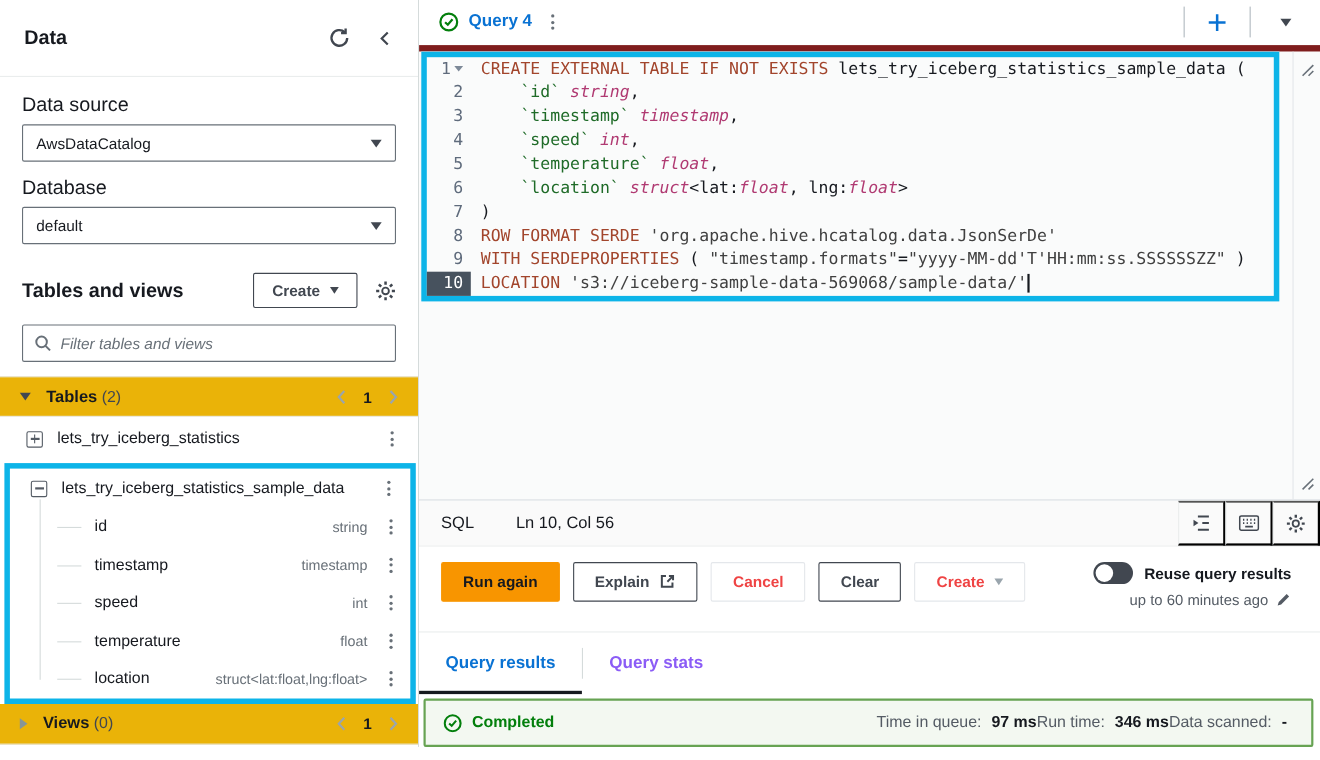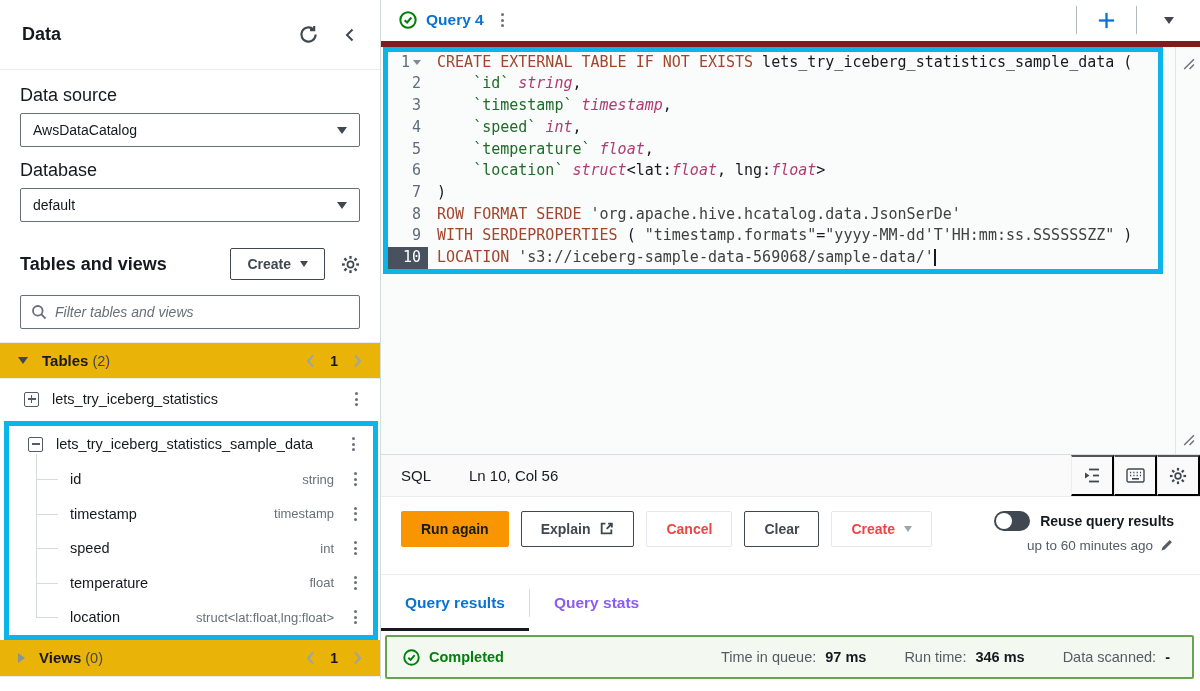--- a/index.html
+++ b/index.html
@@ -44,21 +44,21 @@
   .expand-box::before { content:""; position:absolute; left:2.5px; right:2.5px; top:50%; height:1.6px; margin-top:-0.8px; background:#545b64; }
   .expand-box.plus::after { content:""; position:absolute; top:2.5px; bottom:2.5px; left:50%; width:1.6px; margin-left:-0.8px; background:#545b64; }
   .table-name { margin-left:13px; font-size:14.5px; }
   .kebab { margin-left:auto; display:flex; flex-direction:column; gap:2.5px; padding:4px 6px; cursor:pointer; }
   .kebab i { width:3px; height:3px; border-radius:50%; background:#687078; }
 
   .hl-box-table { margin:2px 2px 0 4px; border:5px solid #0db4e8; background:#fff; }
   .exp-table-row { height:36px; display:flex; align-items:center; padding:0 12px 0 19px; }
   .cols { position:relative; }
   .cols::before { content:""; position:absolute; left:27px; top:-8px; height:calc(100% - 9px); width:1px; background:#d5dbdb; }
-  .col-row { height:34.5px; display:flex; align-items:center; padding:0 10px 0 61px; position:relative; }
+  .col-row { height:34.5px; display:flex; align-items:center; padding:0 10px 0 61px; position:relative;margin-left:16px; }
   .col-row::before { content:""; position:absolute; left:27px; top:50%; width:22px; height:1px; background:#d5dbdb; }
   .col-name { font-size:14.5px; }
   .col-type { margin-left:auto; color:#687078; font-size:13px; }
   .col-row .kebab { margin-left:14px; }
 
   
   .main { flex:1; display:flex; flex-direction:column; background:#fff; position:relative; }
   .toolbar { height:47px; border-bottom:6px solid #7f1d1d; display:flex; align-items:center; padding:0 18px; background:#fff; }
   .query-tab { display:flex; align-items:center; gap:9px; cursor:pointer; }
   .query-tab-label { color:#0972d3; font-weight:700; font-size:15.5px; }
@@ -101,21 +101,21 @@
 
   .tabs-row { border-top:1px solid #eaeded; background:#fff; height:58px; display:flex; align-items:stretch; }
   .tab { display:flex; align-items:center; padding:0 24px; font-weight:700; font-size:15.5px; position:relative; cursor:pointer; }
   .tab.active { color:#0972d3; }
   .tab.active::after { content:""; position:absolute; left:0; right:0; bottom:0; height:3px; background:#16191f; }
   .tab.inactive { color:#8b5cf6;align-items:center; }
   .tab-sep { width:1px; background:#d5dbdb; margin:14px 0; }
 
   .completed-bar { margin:4px 6px 0 4px; border:2px solid #67a353; background:#f3f8f1; border-radius:2px; height:44px; display:flex; align-items:center; padding:0 16px; gap:9px; }
   .completed-text { color:#037f0c; font-weight:700; font-size:14.5px; }
-  .stats { margin-left:auto; display:flex; gap:38px; align-items:center; padding-right:6px;justify-content:center; }
+  .stats { margin-left:auto; display:flex; align-items:center; padding-right:6px;justify-content:center; }
   .stat { display:flex; align-items:center; gap:9px; }
   .stat-label { color:#545b64; font-size:14.5px; }
   .stat-value { font-weight:700; font-size:14.5px; color:#16191f; }
 
   .icon-green { color:#037f0c; }
   svg { display:block; }
 </style>
 </head>
 <body>
 

